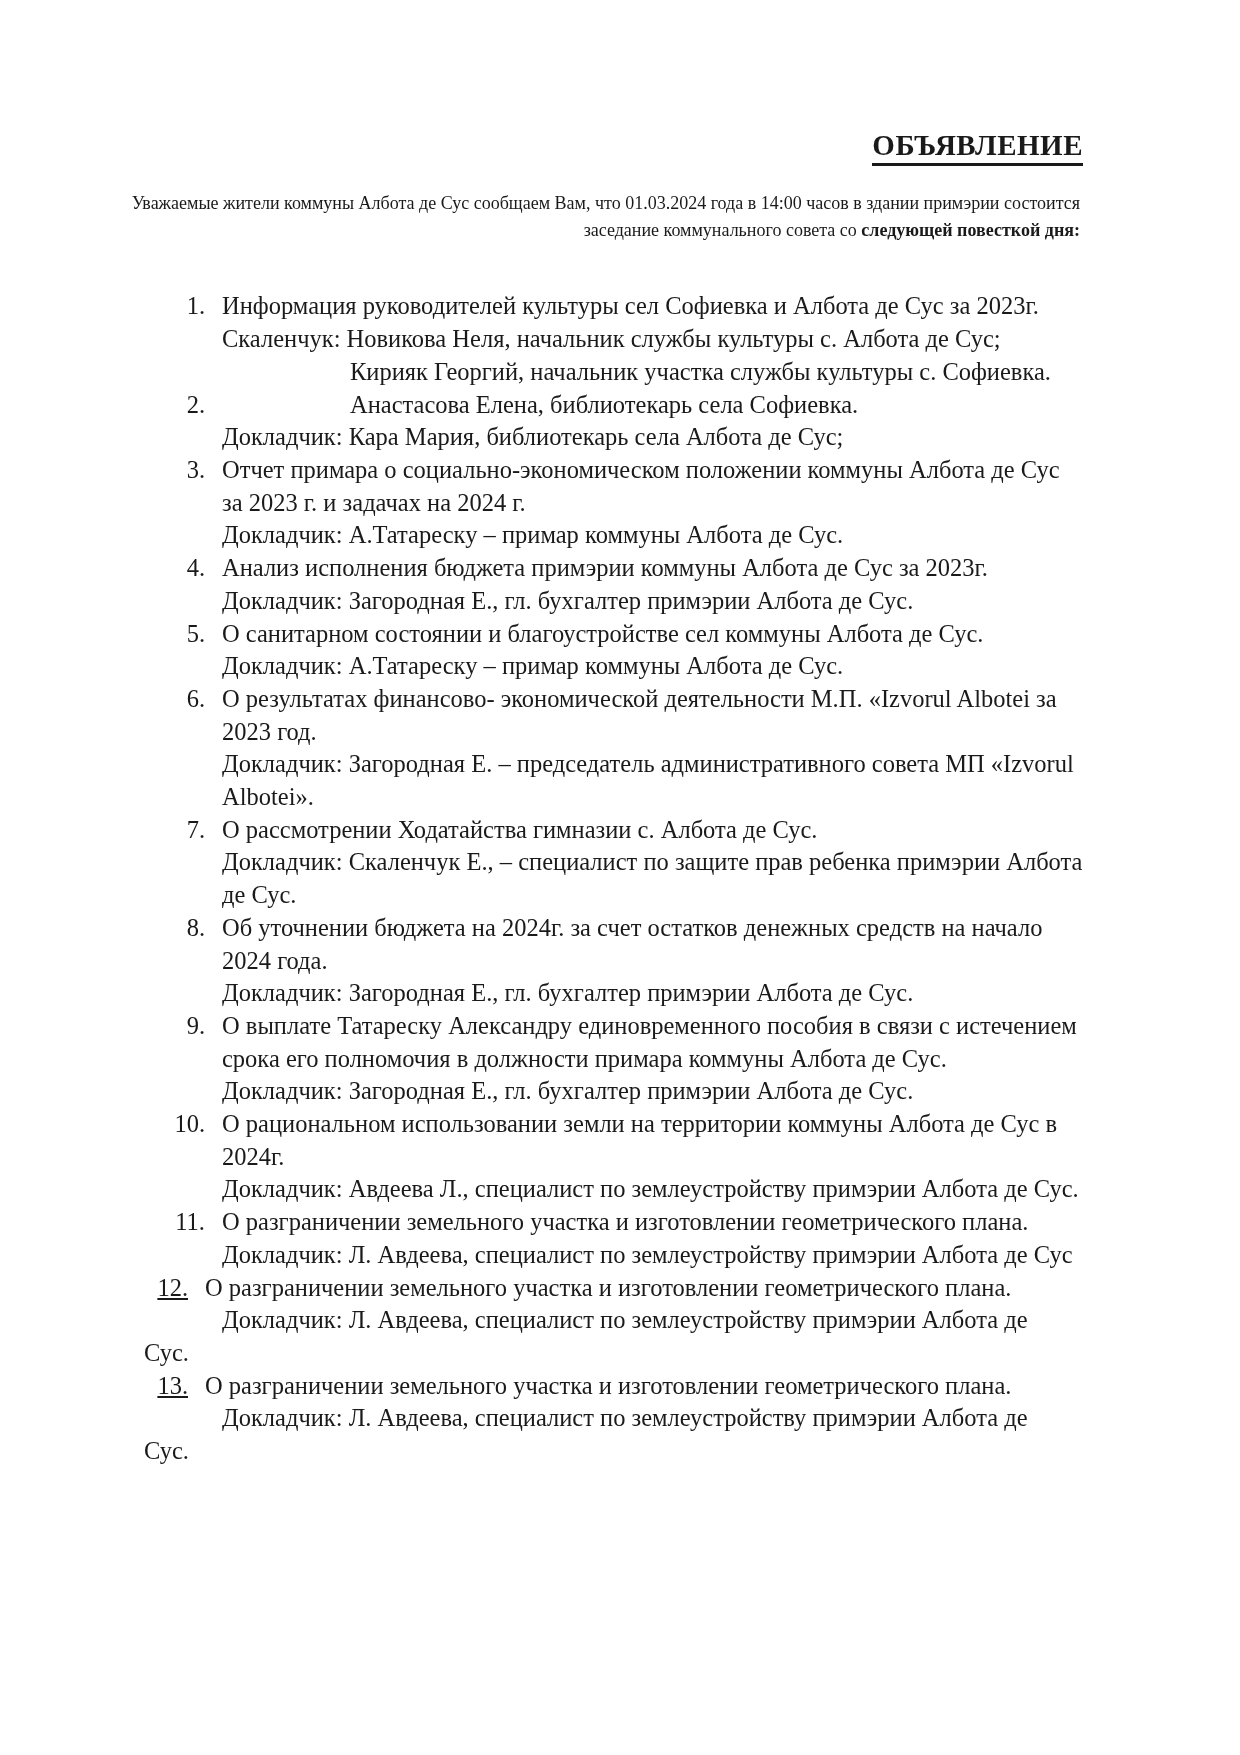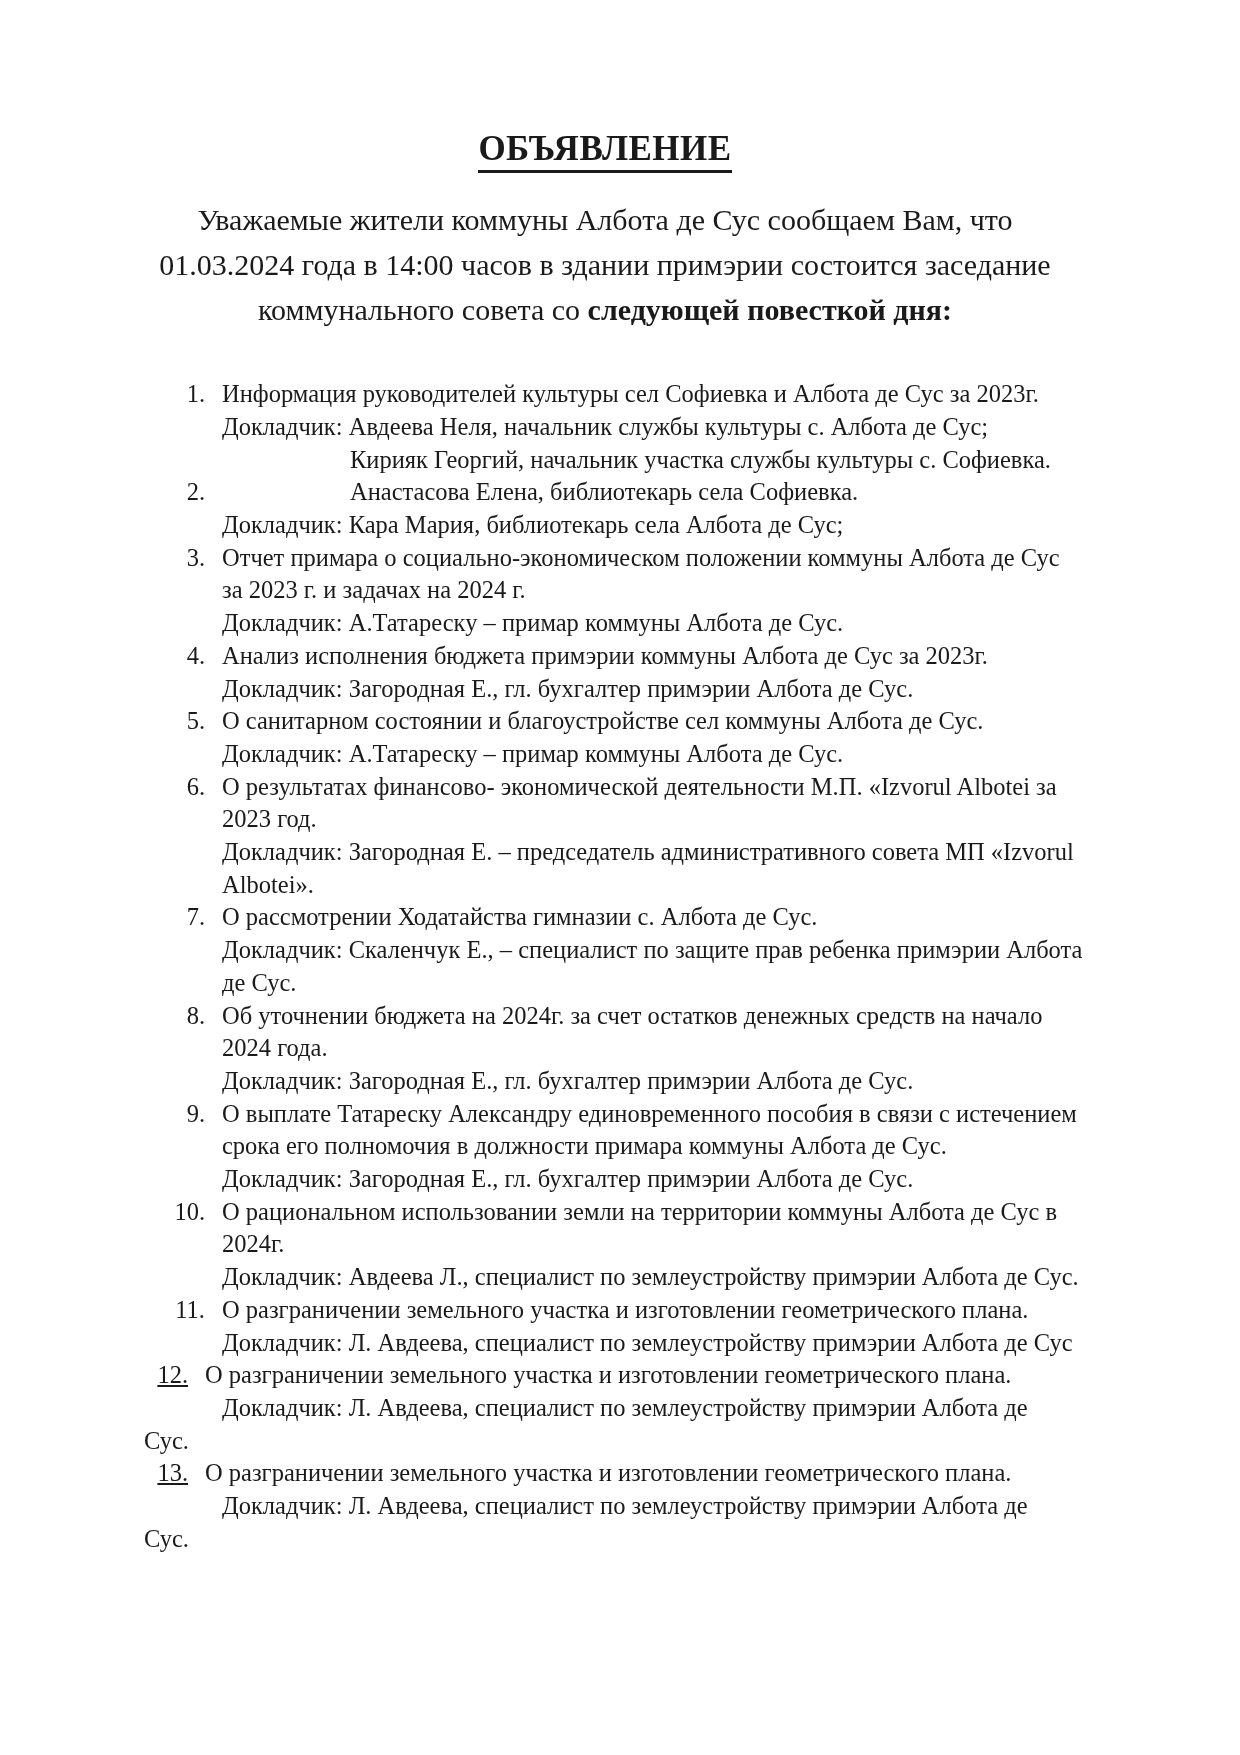--- a/index.html
+++ b/index.html
@@ -19,37 +19,37 @@
   }
   .content {
     position: absolute;
     left: 127px;
     top: 0;
     width: 956px;
   }
 
   
   .doc-title {
-    text-align: center;
-    font-size: 35px;
+    text-align: right;
+    font-size: 29px;
     font-weight: bold;
     letter-spacing: 0.5px;
     margin: 129px 0 0 0;
     line-height: 1.12;
   }
   .doc-title .title-text {
     border-bottom: 3px solid #1a1a1a;
     padding-bottom: 2px;
     display: inline-block;
   }
 
   
   .intro {
-    text-align: center;
-    font-size: 30px;
+    text-align: right;
+    font-size: 18px;
     line-height: 1.50;
     margin: 24px 0 0 0;
     padding: 0 3px;
   }
   .intro b { font-weight: bold; }
 
   
   .agenda {
     margin: 46px 0 0 0;
     font-size: 24.5px;
@@ -105,21 +105,21 @@
     </h1>
 
     <p class="intro">
       <span>Уважаемые жители коммуны Албота де Сус сообщаем Вам, что 01.03.2024 года в 14:00 часов в здании примэрии состоится заседание коммунального совета со </span><b>следующей повесткой дня:</b>
     </p>
 
     <div class="agenda" id="agenda-list">
         <div class="agenda-item">
           <span class="item-num">1.</span>
           <div class="item-title">Информация руководителей культуры сел Софиевка и Албота де Сус за 2023г.</div>
-          <div class="sub-line">Докладчик: Авдеева Неля, начальник службы культуры с. Албота де Сус;</div>
+          <div class="sub-line">Скаленчук: Новикова Неля, начальник службы культуры с. Албота де Сус;</div>
           <div class="sub-line deep">Кирияк Георгий, начальник участка службы культуры с. Софиевка.</div>
         </div>
         <div class="agenda-item">
           <span class="item-num">2.</span>
           <div class="sub-line deep">Анастасова Елена, библиотекарь села Софиевка.</div>
           <div class="sub-line">Докладчик: Кара Мария, библиотекарь села Албота де Сус;</div>
         </div>
         <div class="agenda-item">
           <span class="item-num">3.</span>
           <div class="item-title">Отчет примара о социально-экономическом положении коммуны Албота де Сус за 2023 г. и задачах на 2024 г.</div>

